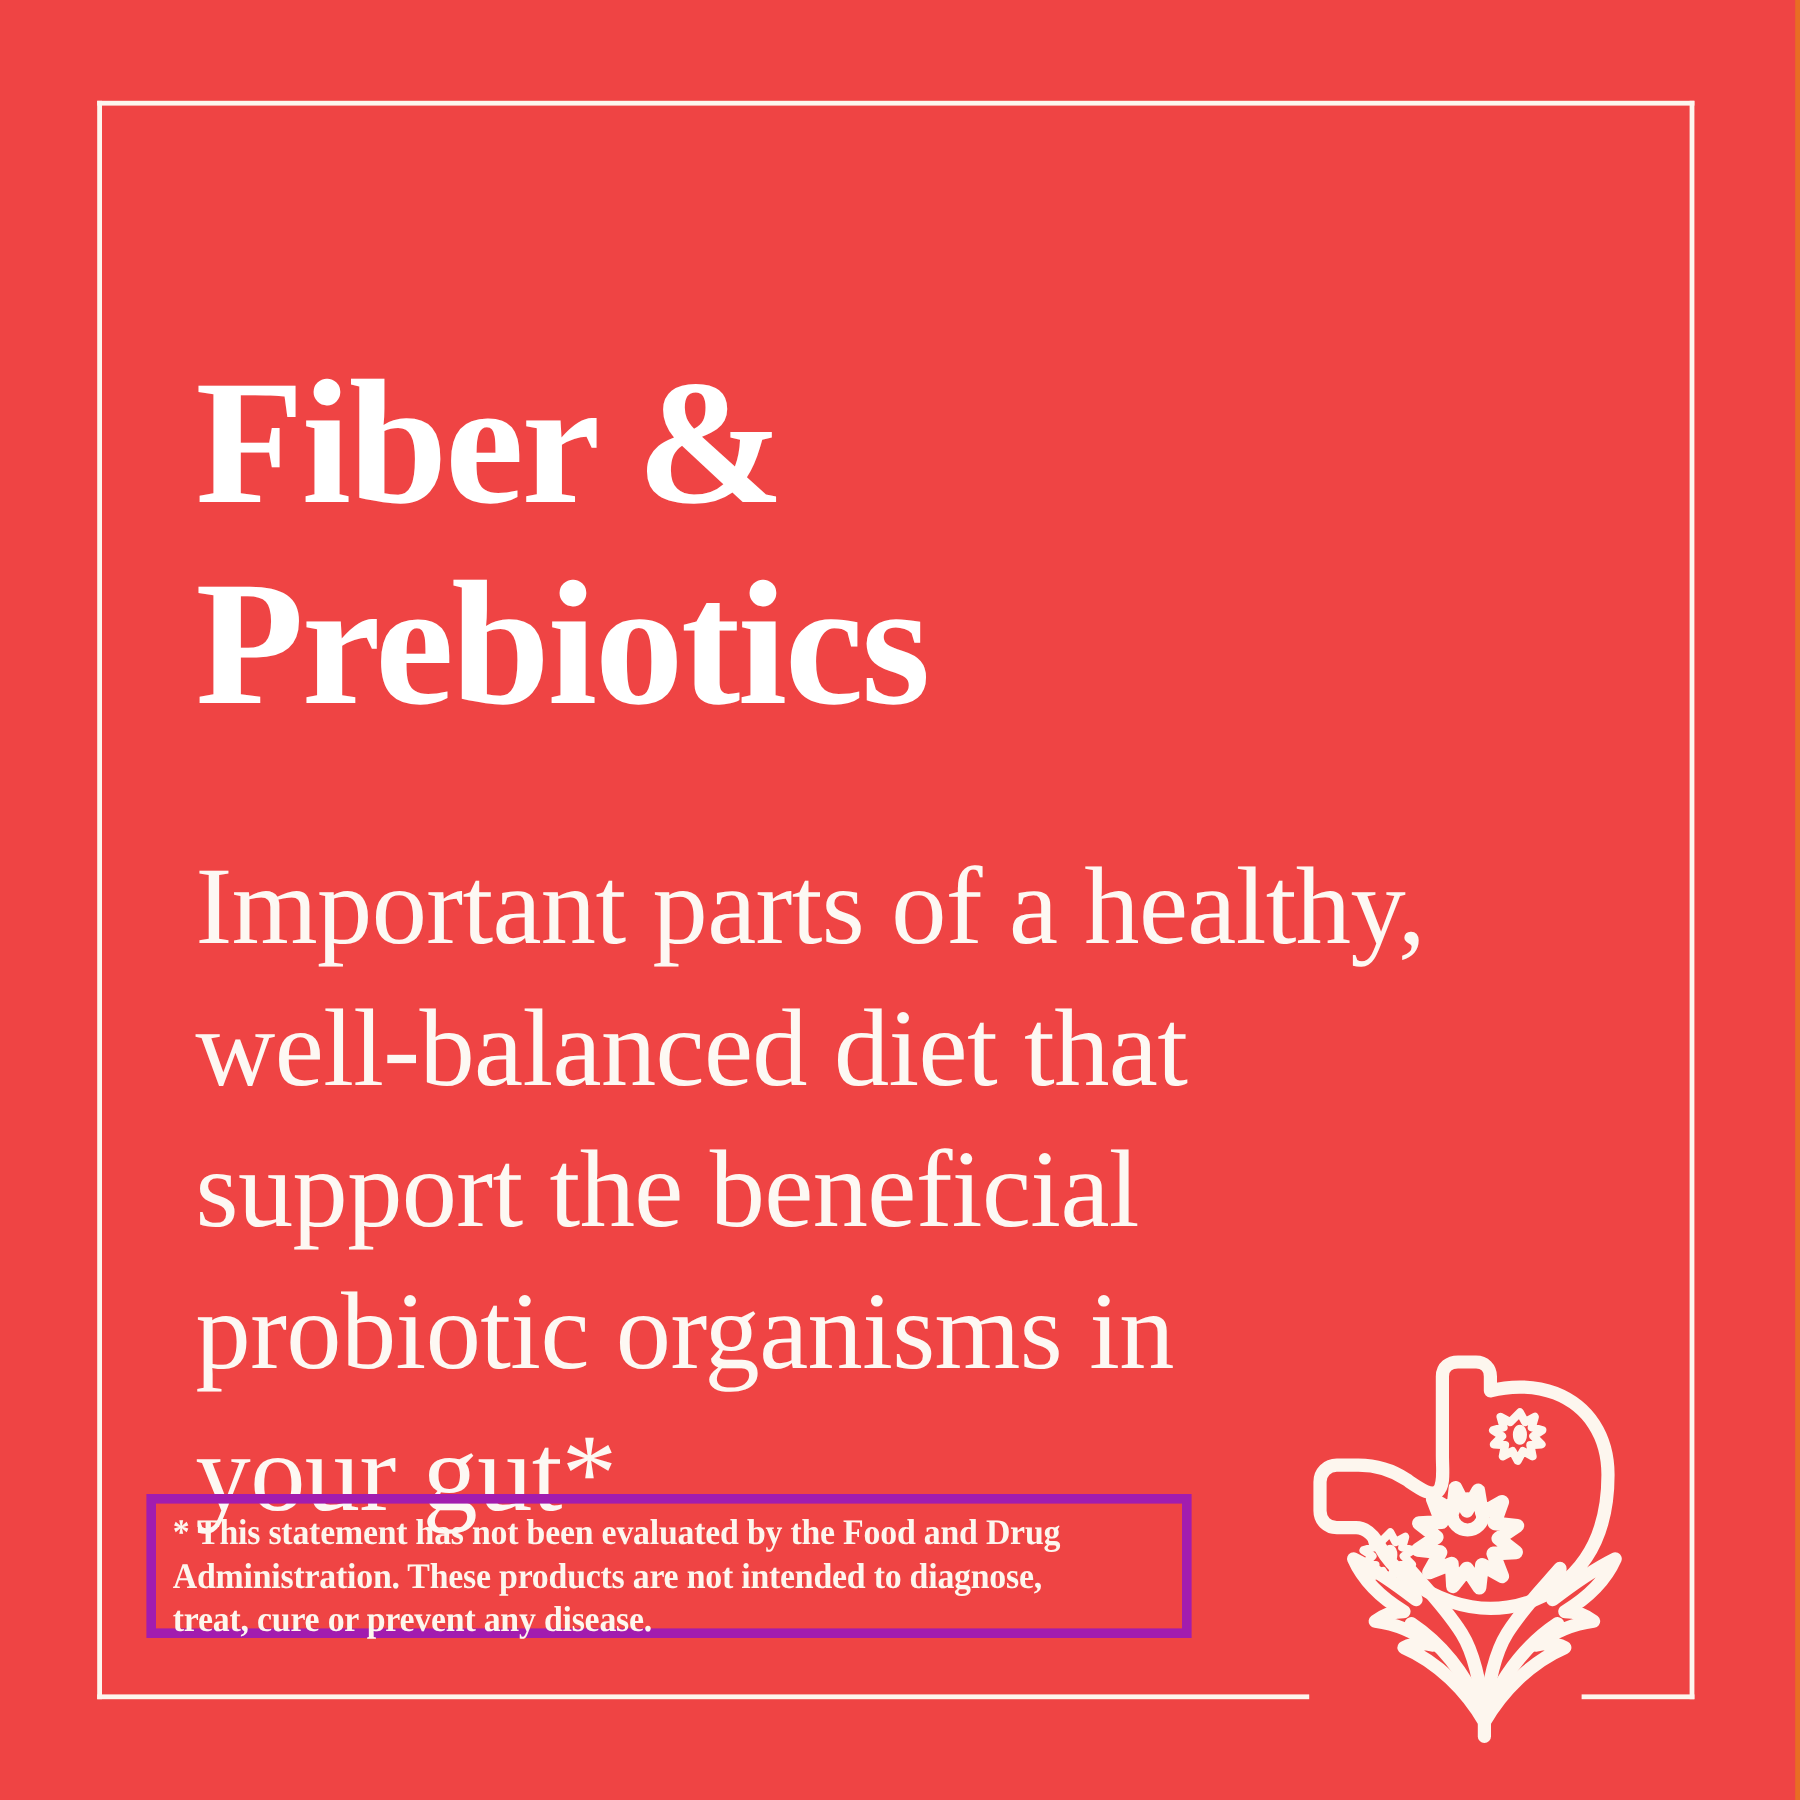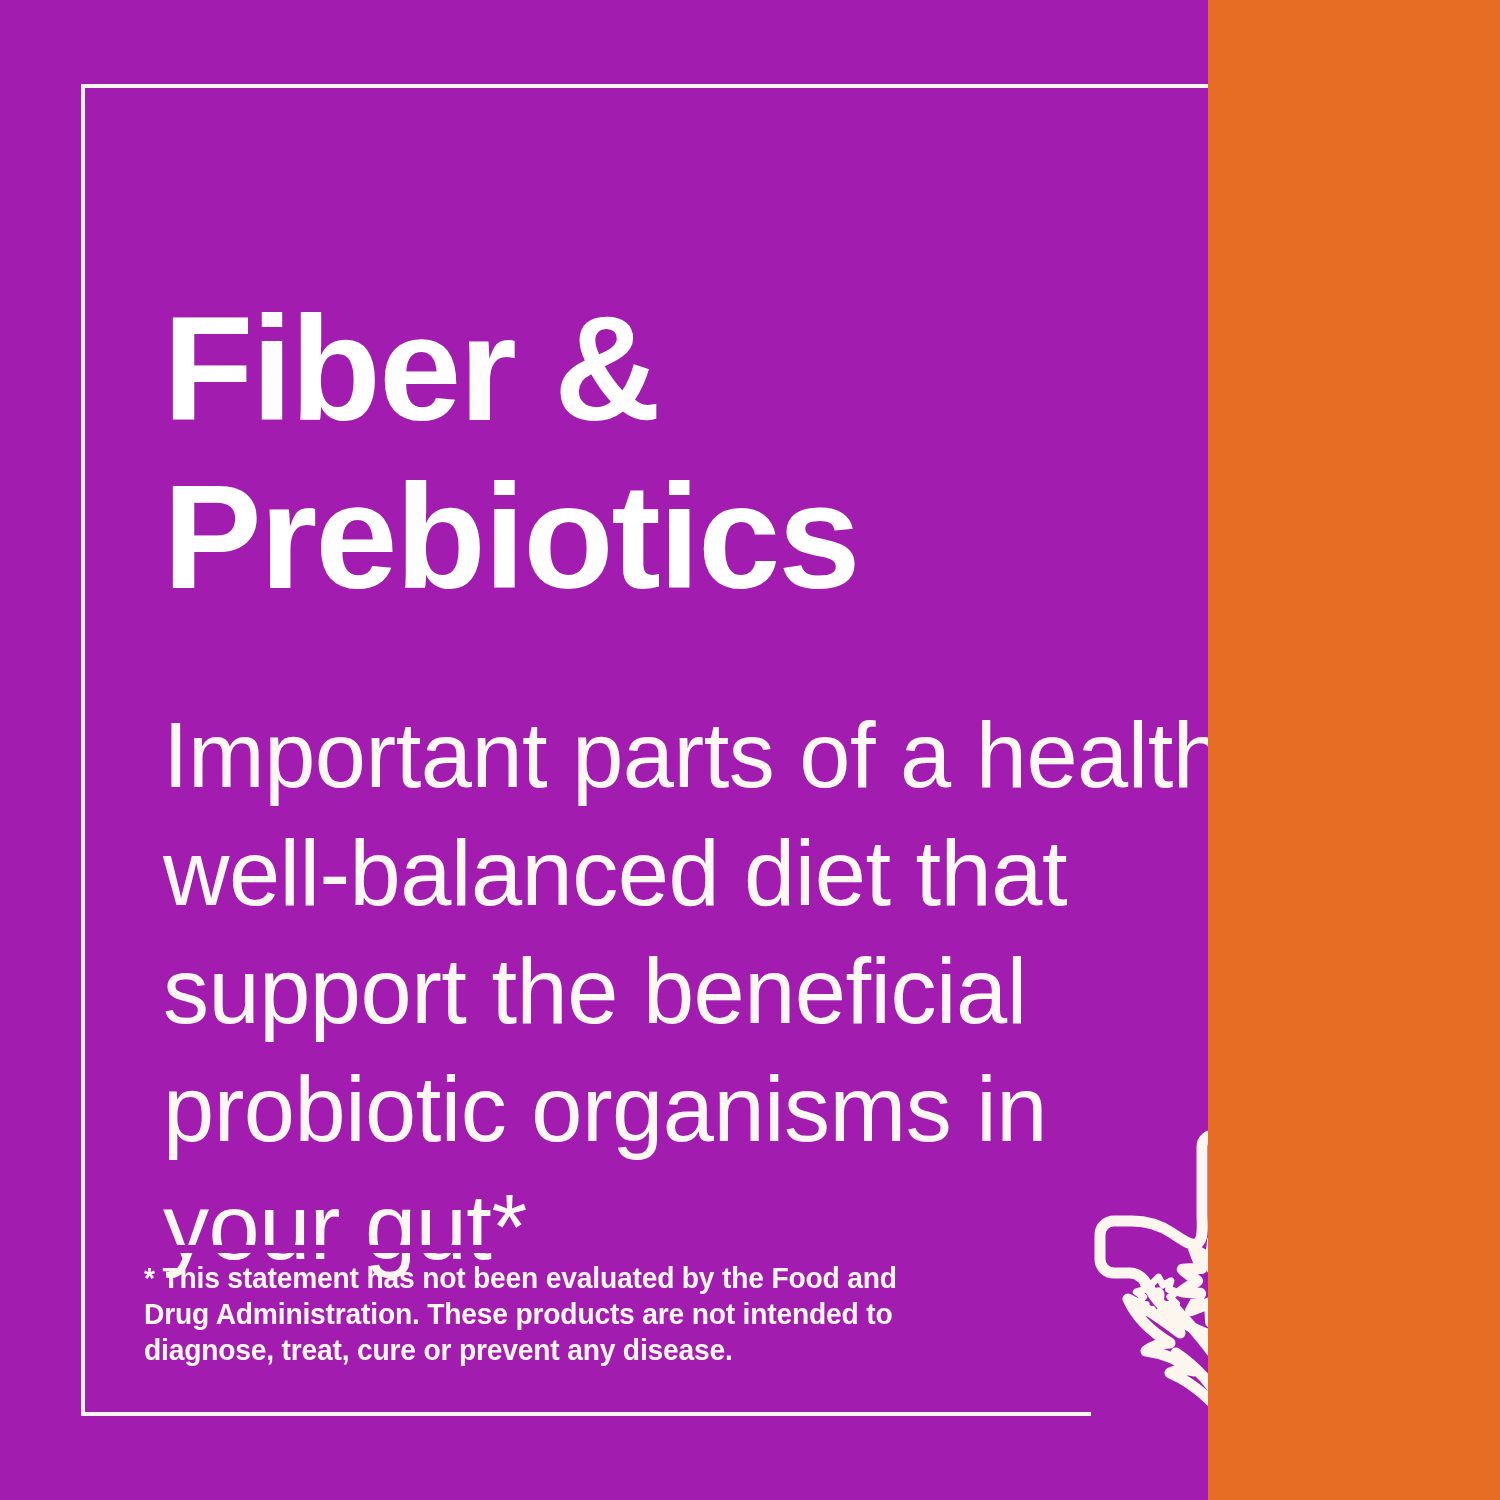--- a/index.html
+++ b/index.html
@@ -2,25 +2,25 @@
 <html><head>
 <meta charset="utf-8">
 <style>
   html, body {
     margin: 0;
     padding: 0;
     background: #E86D24;
   }
   #canvas {
     position: relative;
-    width: 1208px;
+    width: 1496px;
     height: 1500px;
-    background: #a21caf;
+    background: #ef4444;
     overflow: hidden;
-    font-family: Liberation Sans, sans-serif;
+    font-family: Liberation Serif, serif;
     -webkit-font-smoothing: antialiased;
   }
 
   
   .frame-line {
     position: absolute;
     background: #FDF6EE;
   }
   #frame-top    { left: 81px;  top: 84px;   width: 1331px; height: 4px; }
   #frame-left   { left: 81px;  top: 84px;   width: 4px;    height: 1332px; }

